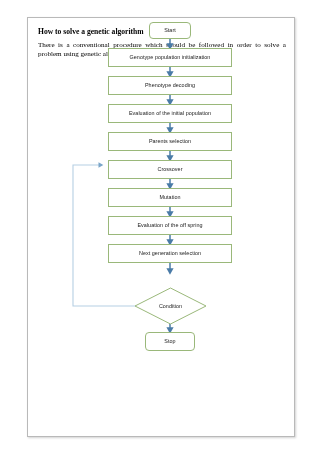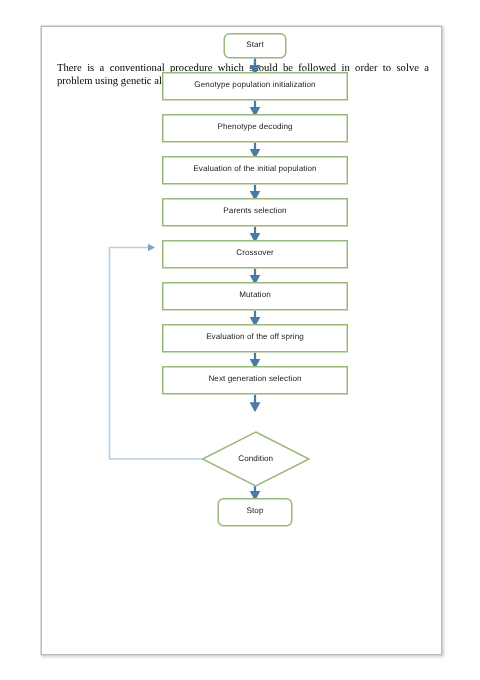--- a/index.html
+++ b/index.html
@@ -107,20 +107,21 @@
     width: 100%;
     height: 100%;
     z-index: 1;
   }
 </style>
 </head>
 <body>
 
 <div class="page">
 
+  <div class="doc-title">How to solve a genetic algorithm</div>
   <div class="doc-para">There is a conventional procedure which should be followed in order to solve a problem using genetic algorithms.</div>
 
   <div class="flow">
 
     <svg viewBox="0 0 268 420">
       <defs>
         <marker id="arw" markerWidth="7" markerHeight="7" refX="3.2" refY="3" orient="auto">
           <path d="M0,0.6 L4.4,3 L0,5.4 Z" fill="#4a7ba7"></path>
         </marker>
         <marker id="arwloop" markerWidth="7" markerHeight="7" refX="3.2" refY="3" orient="auto">

